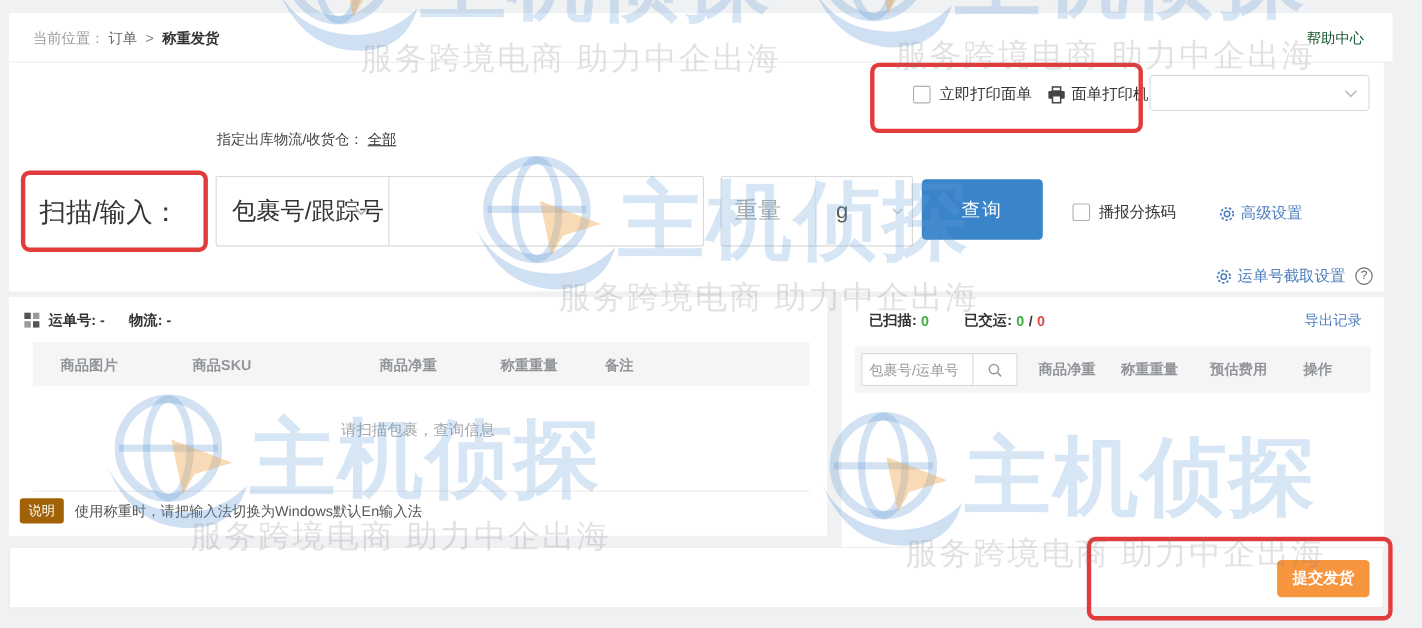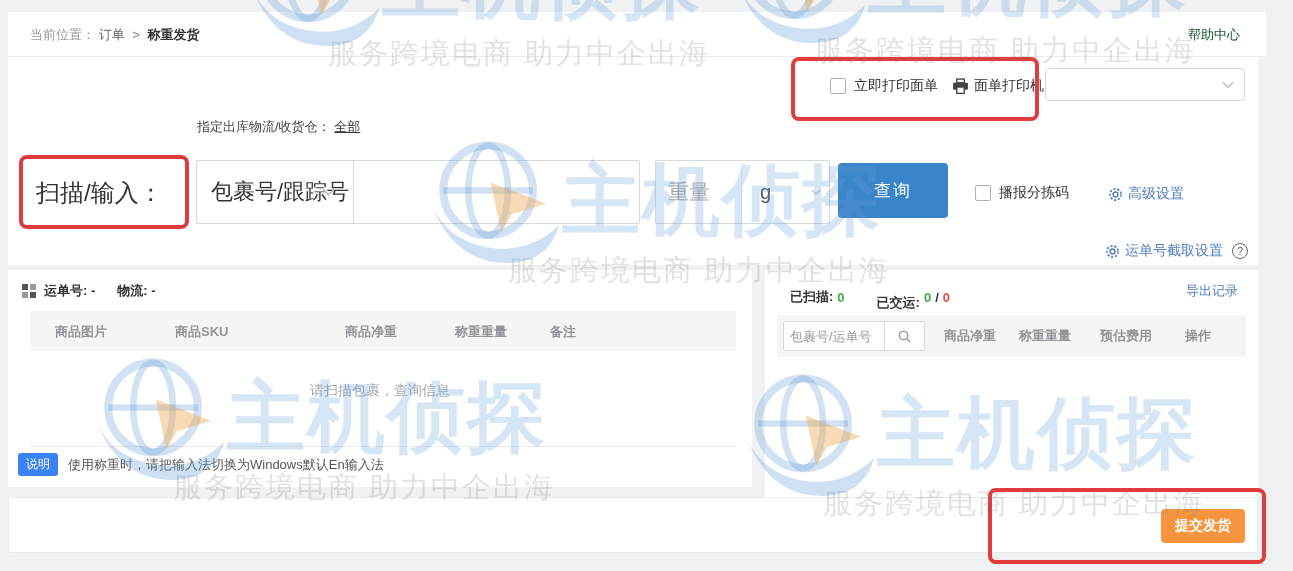--- a/index.html
+++ b/index.html
@@ -62,29 +62,29 @@
   
   .lpanel { left:8px; top:270px; width:744px; height:217px; }
   .waybill-head { position:absolute; left:14px; top:12px; display:flex; align-items:center; gap:8px; font-size:13px; color:#333; font-weight:bold; }
   .waybill-head .pair { margin-right:14px; }
   .thead { position:absolute; background:#f5f5f6; }
   .l-thead { left:22px; top:41px; width:706px; height:40px; }
   .th { position:absolute; top:12px; font-size:13px; color:#919499; font-weight:bold; white-space:nowrap; }
   .empty-text { position:absolute; left:0; top:112px; width:100%; text-align:center; font-size:14px; color:#a3a8ad; }
   .l-divider { position:absolute; left:22px; top:176px; width:706px; height:1px; background:#ececec; }
   .note-row { position:absolute; left:10px; top:183px; display:flex; align-items:center; gap:10px; }
-  .note-badge { background:#3b82f6; color:#fff; font-size:12px; padding:3px 8px; border-radius:3px; }
+  .note-badge { background:#a16207; color:#fff; font-size:12px; padding:3px 8px; border-radius:3px; }
   .note-text { font-size:13px; color:#555; }
 
   
   .rpanel { left:765px; top:270px; width:493px; height:271px; }
   .stats-row { position:absolute; left:25px; top:12px; display:flex; align-items:center; font-size:13px; color:#333; font-weight:bold; }
   .stats-row .num-g { color:#3db03d; margin:0 4px; }
   .stats-row .num-r { color:#e04b4b; margin-left:4px; }
-  .stats-row .gap { margin-left:28px;margin-top:12px; }
+  .stats-row .gap { margin-left:28px; }
   .export-link { position:absolute; right:20px; top:12px; font-size:13px; color:#4d7fbe; font-weight:normal; cursor:pointer; }
   .r-thead { left:12px; top:45px; width:469px; height:42px; }
   .search-box { position:absolute; left:6px; top:6px; width:142px; height:30px; background:#fff; border:1px solid #d9d9d9; border-radius:2px; display:flex; }
   .search-box input { width:100px; border:none; outline:none; font-size:13px; padding:0 6px; background:transparent; }
   .search-box input::placeholder { color:#9a9a9a; }
   .search-btn { flex:1; border-left:1px solid #d9d9d9; display:flex; align-items:center; justify-content:center; cursor:pointer; }
 
   
   .footbar { left:8px; top:497px; width:1250px; height:56px; border:1px solid #eaeaea; border-radius:2px; }
   .submit-btn { position:absolute; left:1152px; top:11px; width:84px; height:34px; background:#f7943e; color:#fff; font-size:14px; font-weight:bold; border:none; border-radius:4px; cursor:pointer; }

